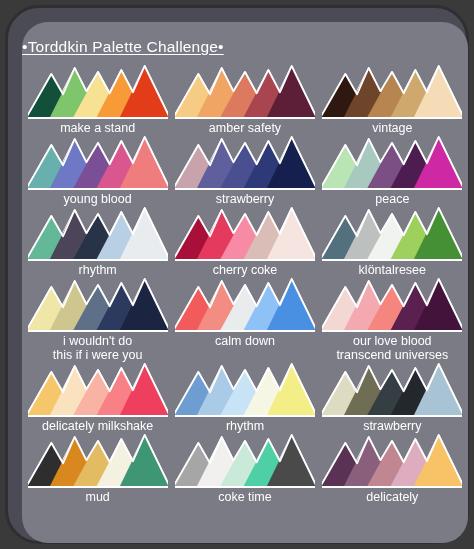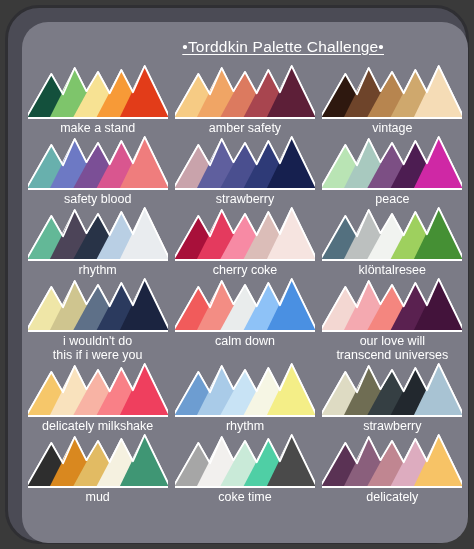--- a/index.html
+++ b/index.html
@@ -41,21 +41,21 @@
     height: 521px;
     box-sizing: border-box;
     border-radius: 26px;
     background: #7b7b86;
   }
   #title {
     position: absolute;
     left: 0;
     top: 16px;
     width: 362px;
-    text-align: right;
+    text-align: left;
     color: #ffffff;
     font-size: 15.5px;
     letter-spacing: 0.2px;
     text-decoration: underline;
     text-underline-offset: 2px;
     white-space: nowrap;
   }
   #grid {
     position: absolute;
     left: 0;
@@ -174,21 +174,21 @@
                   <polygon points="68.13333333333333,54 93.33333333333333,6 118.53333333333333,54" fill="#d9568f" stroke="#ffffff" stroke-width="1.6" stroke-linejoin="round"></polygon>
                   <polygon points="91.46666666666665,54 116.66666666666666,2 141.86666666666665,54" fill="#ef7d7d" stroke="#ffffff" stroke-width="1.6" stroke-linejoin="round"></polygon>
                   <polygon points="-1.8666666666666671,54 23.333333333333332,10 48.53333333333333,54" fill="#68b0ad" stroke="none"></polygon>
                   <polygon points="21.466666666666665,54 46.666666666666664,4 71.86666666666666,54" fill="#6d79c4" stroke="none"></polygon>
                   <polygon points="44.8,54 70,8 95.2,54" fill="#7b4f96" stroke="none"></polygon>
                   <polygon points="68.13333333333333,54 93.33333333333333,6 118.53333333333333,54" fill="#d9568f" stroke="none"></polygon>
                   <polygon points="91.46666666666665,54 116.66666666666666,2 141.86666666666665,54" fill="#ef7d7d" stroke="none"></polygon>
                   <path d="M -1.8666666666666671 54 L 23.333333333333332 10 L 35 30.370370370370374 L 46.666666666666664 4 L 58.33333333333333 27.148148148148145 L 70 8 L 81.66666666666666 29.29629629629628 L 93.33333333333333 6 L 105 28.222222222222232 L 116.66666666666666 2 L 141.86666666666665 54 Z" fill="none" stroke="#ffffff" stroke-width="1.8" stroke-linejoin="round"></path>
                 </svg>
               </div>
-            <div class="palette-label">safety blood</div>
+            <div class="palette-label">young blood</div>
           </div>
           <div class="palette">
             <div class="mountains">
                 <svg viewBox="0 0 140 56" width="140" height="56">
                   <polygon points="-1.8666666666666671,54 23.333333333333332,10 48.53333333333333,54" fill="#c9a3ab" stroke="#ffffff" stroke-width="1.6" stroke-linejoin="round"></polygon>
                   <polygon points="21.466666666666665,54 46.666666666666664,4 71.86666666666666,54" fill="#5f5f9e" stroke="#ffffff" stroke-width="1.6" stroke-linejoin="round"></polygon>
                   <polygon points="44.8,54 70,8 95.2,54" fill="#4a4f8f" stroke="#ffffff" stroke-width="1.6" stroke-linejoin="round"></polygon>
                   <polygon points="68.13333333333333,54 93.33333333333333,6 118.53333333333333,54" fill="#2e3a77" stroke="#ffffff" stroke-width="1.6" stroke-linejoin="round"></polygon>
                   <polygon points="91.46666666666665,54 116.66666666666666,2 141.86666666666665,54" fill="#16204f" stroke="#ffffff" stroke-width="1.6" stroke-linejoin="round"></polygon>
                   <polygon points="-1.8666666666666671,54 23.333333333333332,10 48.53333333333333,54" fill="#c9a3ab" stroke="none"></polygon>
@@ -325,21 +325,21 @@
                   <polygon points="68.13333333333333,54 93.33333333333333,6 118.53333333333333,54" fill="#5a2150" stroke="#ffffff" stroke-width="1.6" stroke-linejoin="round"></polygon>
                   <polygon points="91.46666666666665,54 116.66666666666666,2 141.86666666666665,54" fill="#43133b" stroke="#ffffff" stroke-width="1.6" stroke-linejoin="round"></polygon>
                   <polygon points="-1.8666666666666671,54 23.333333333333332,10 48.53333333333333,54" fill="#f3d7d2" stroke="none"></polygon>
                   <polygon points="21.466666666666665,54 46.666666666666664,4 71.86666666666666,54" fill="#f4a9b0" stroke="none"></polygon>
                   <polygon points="44.8,54 70,8 95.2,54" fill="#f4867f" stroke="none"></polygon>
                   <polygon points="68.13333333333333,54 93.33333333333333,6 118.53333333333333,54" fill="#5a2150" stroke="none"></polygon>
                   <polygon points="91.46666666666665,54 116.66666666666666,2 141.86666666666665,54" fill="#43133b" stroke="none"></polygon>
                   <path d="M -1.8666666666666671 54 L 23.333333333333332 10 L 35 30.370370370370374 L 46.666666666666664 4 L 58.33333333333333 27.148148148148145 L 70 8 L 81.66666666666666 29.29629629629628 L 93.33333333333333 6 L 105 28.222222222222232 L 116.66666666666666 2 L 141.86666666666665 54 Z" fill="none" stroke="#ffffff" stroke-width="1.8" stroke-linejoin="round"></path>
                 </svg>
               </div>
-            <div class="palette-label">our love will
+            <div class="palette-label">our love blood
 transcend universes</div>
           </div>
         </div>
 
         <div class="row">
           <div class="palette">
             <div class="mountains">
                 <svg viewBox="0 0 140 56" width="140" height="56">
                   <polygon points="-1.8666666666666671,54 23.333333333333332,10 48.53333333333333,54" fill="#f6c76a" stroke="#ffffff" stroke-width="1.6" stroke-linejoin="round"></polygon>
                   <polygon points="21.466666666666665,54 46.666666666666664,4 71.86666666666666,54" fill="#f9e2bd" stroke="#ffffff" stroke-width="1.6" stroke-linejoin="round"></polygon>

